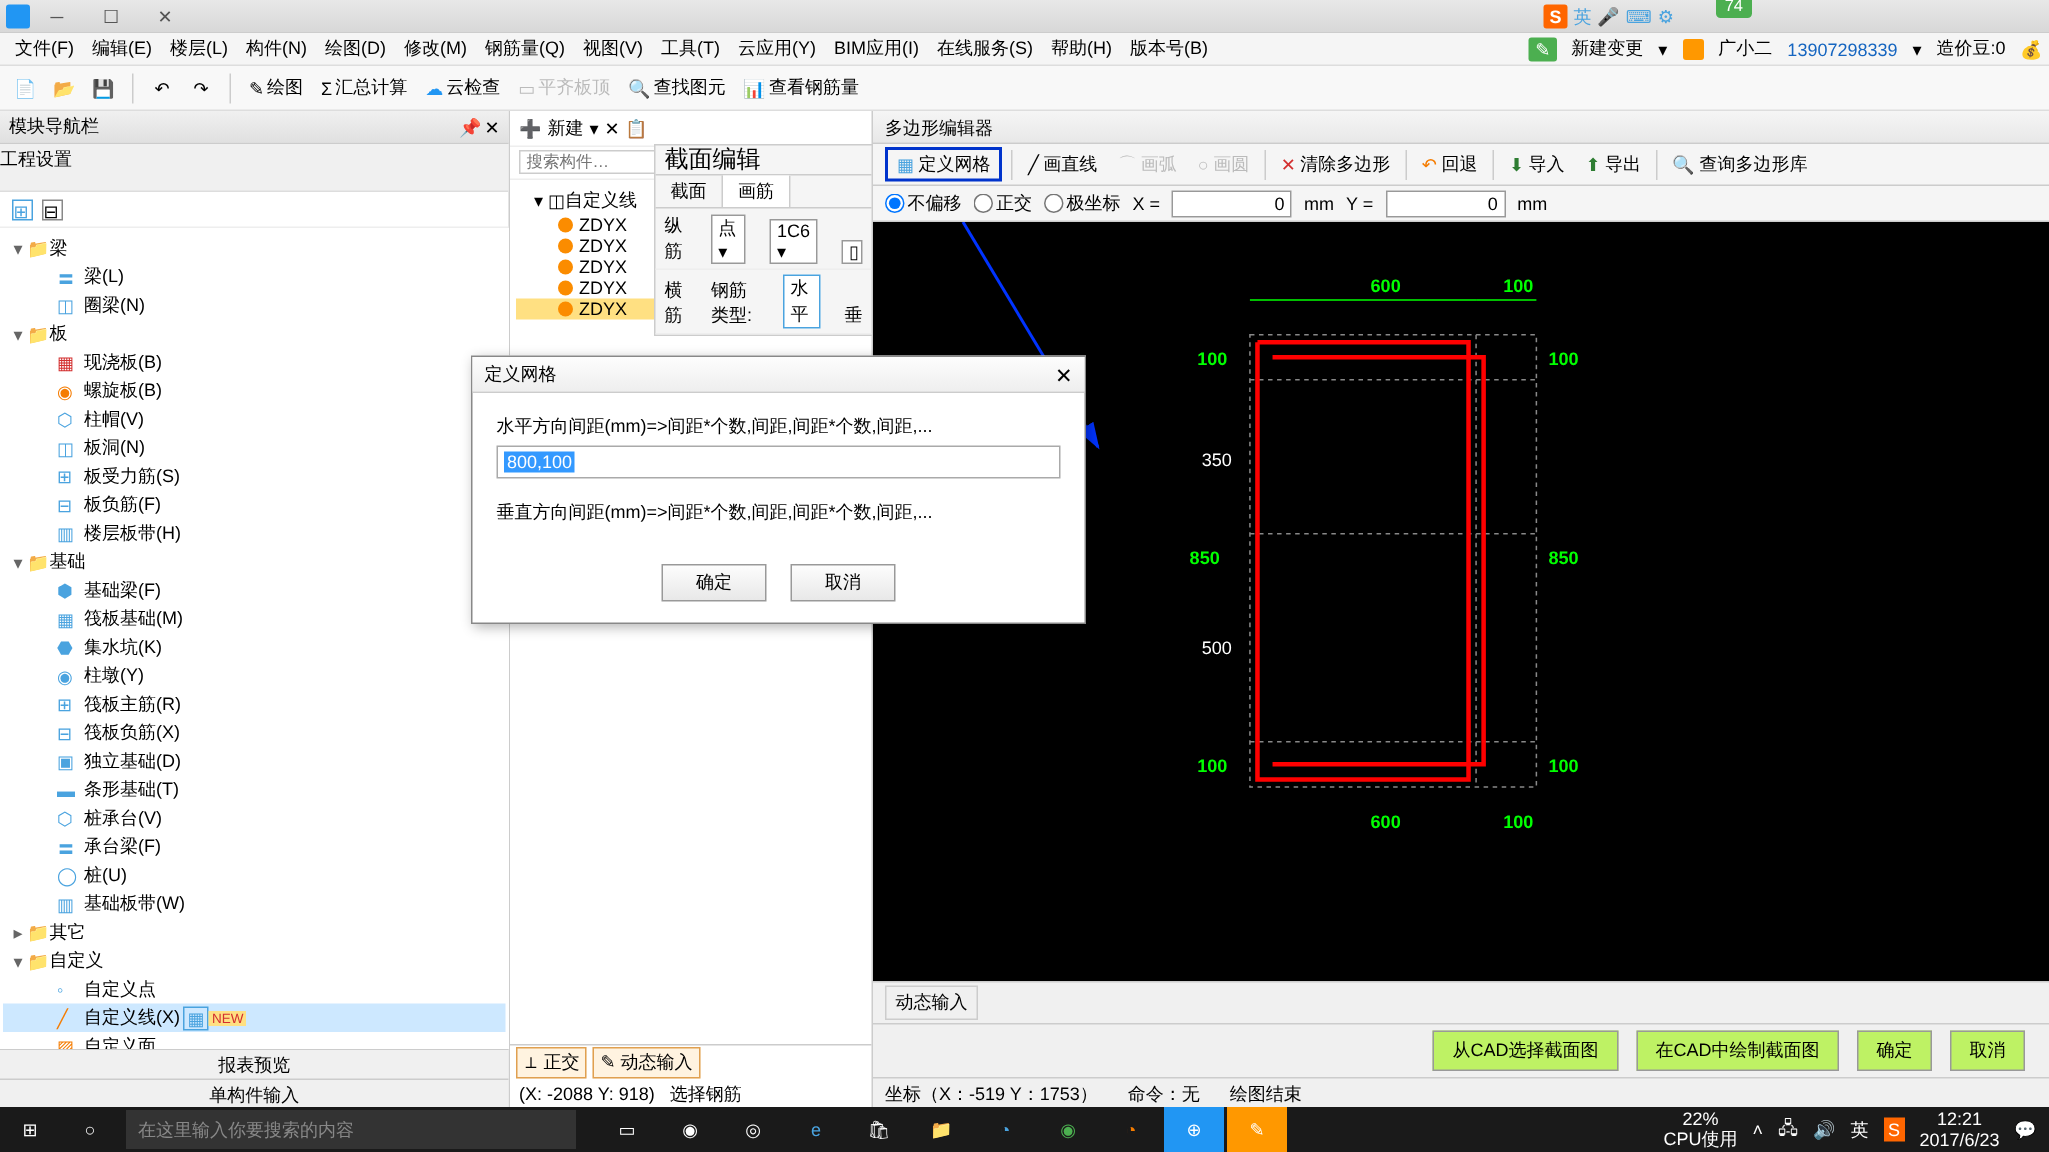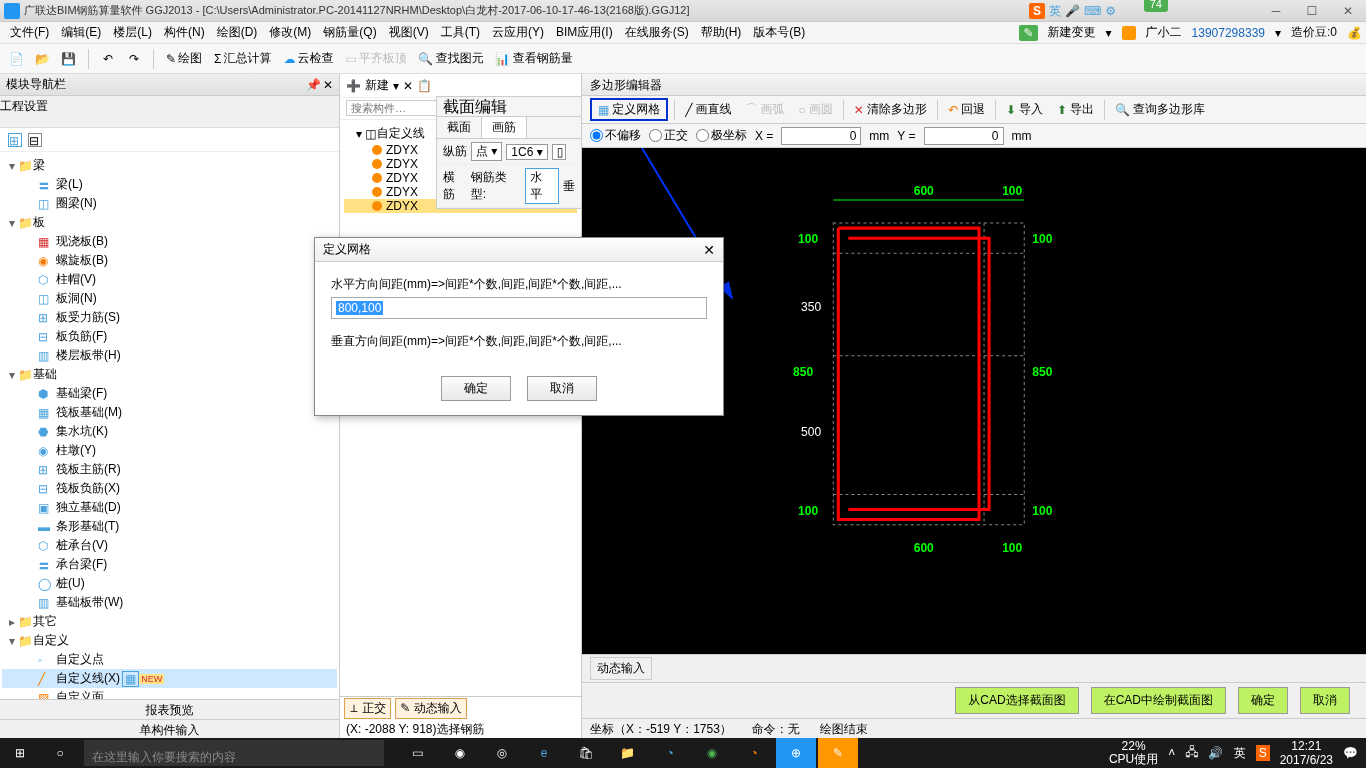--- a/index.html
+++ b/index.html
@@ -71,60 +71,59 @@
     .bottom-toolbar { height: 28px; background: #f0f0f0; display: flex; align-items: center; padding: 0 8px; gap: 8px; border-top: 1px solid #ccc; }
     .bottom-btns { height: 36px; background: #f0f0f0; display: flex; align-items: center; justify-content: flex-end; padding: 0 16px; gap: 12px; border-top: 1px solid #ccc; }
     .cad-btn { padding: 4px 12px; border: 1px solid #999; background: #bef264; cursor: pointer; }
     .status-bar2 { height: 22px; background: #f0f0f0; display: flex; align-items: center; padding: 0 8px; gap: 20px; border-top: 1px solid #ccc; }
     
     .section-panel { position: absolute; left: 436px; top: 96px; width: 146px; background: #f5f5f5; border: 1px solid #ccc; z-index: 3; }
     .sec-header { height: 20px; padding: 0 6px; line-height: 20px; border-bottom: 1px solid #ccc; font-size: 16px; }
     .sec-tabs { display: flex; border-bottom: 1px solid #ccc; }
     .sec-tab { padding: 2px 10px; border-right: 1px solid #ccc; cursor: pointer; }
     .sec-tab.active { background: #fff; }
-    .sec-row { display: flex; align-items: center; padding: 3px 6px; gap: 4px; border-bottom: 1px solid #eee; }
+    .sec-row { display: flex; align-items: flex-end; padding: 3px 6px; gap: 16px; border-bottom: 1px solid #eee; }
     .sec-sel { border: 1px solid #999; padding: 0 4px; background: #fff; }
     .sec-sel.blue { border: 1px solid #4aa3df; }
     
     .dialog { position: absolute; left: 314px; top: 237px; width: 410px; background: #fff; border: 1px solid #888; box-shadow: 2px 2px 8px rgba(0,0,0,0.3); z-index: 10; }
     .dlg-title { height: 24px; background: linear-gradient(#fdfdfd, #eeeeee); display: flex; align-items: center; padding: 0 8px; border-bottom: 1px solid #ccc; }
     .dlg-close { margin-left: auto; cursor: pointer; font-size: 14px; }
     .dlg-body { padding: 14px 16px; }
     .dlg-label { margin-bottom: 4px; }
     .dlg-input { width: 100%; border: 1px solid #aaa; padding: 3px 4px; margin-bottom: 14px; }
     .dlg-input-sel { background: #3399ff; color: #fff; display: inline-block; padding: 0 2px; }
     .dlg-btns { display: flex; justify-content: center; gap: 16px; padding: 8px 0 14px; }
     .dlg-btn { padding: 3px 22px; border: 1px solid #999; background: linear-gradient(#fdfdfd, #e8e8e8); cursor: pointer; }
     
     .bottom-status { height: 20px; background: #f0f0f0; display: flex; align-items: center; padding: 0 8px; border-top: 1px solid #ccc; }
     .fps { margin-left: auto; }
     
     .taskbar { position: absolute; bottom: 0; left: 0; right: 0; height: 30px; background: #1a1a1a; display: flex; align-items: center; color: #fff; }
     .tb-start { width: 40px; height: 30px; display: flex; align-items: center; justify-content: center; }
-    .tb-search { flex: 0 0 300px; background: #333; height: 26px; margin: 0 4px; display: flex; align-items: flex-end; padding: 0 8px; color: #888; }
+    .tb-search { flex: 0 0 300px; background: #333; height: 26px; margin: 0 4px; display: flex; align-items: center; padding: 0 8px; color: #888; }
     .tb-icons { display: flex; gap: 2px; margin-left: 10px; }
     .tb-icon { width: 40px; height: 30px; display: flex; align-items: center; justify-content: center; }
     .tb-tray { margin-left: auto; display: flex; align-items: center; gap: 10px; padding: 0 8px; font-size: 10px; }
     .tb-clock { text-align: center; line-height: 1.2; }
     
     .mid-coord { position: absolute; bottom: 0; left: 0; right: 0; height: 44px; border-top: 1px solid #ccc; }
     .mc-row1 { height: 22px; display: flex; align-items: center; padding: 0 4px; gap: 4px; }
     .mc-toggle { border: 1px solid #e0a050; background: #fff3e0; padding: 1px 4px; }
-    .mc-row2 { height: 20px; padding: 0 6px; line-height: 20px; font-size: 11px; display: flex; gap: 0; }
+    .mc-row2 { height: 20px; padding: 0 6px; line-height: 20px; font-size: 11px; display: flex; gap: 10px; }
     
     .ime-bar { position: absolute; top: 0; right: 250px; height: 22px; display: flex; align-items: center; gap: 4px; z-index: 20; }
     .ime-s { background: #ff6600; color: #fff; padding: 1px 4px; border-radius: 2px; font-weight: bold; }
     .ime-icon { color: #4aa3df; }
   </style>
 </head>
 <body>
 
 <div class="title-bar">
   <div class="title-icon"></div>
-  <div class="title-text">广联达BIM钢筋算量软件 GGJ2013 - [C:\Users\Administrator.PC-20141127NRHM\Desktop\白龙村-2017-06-10-17-46-13(2168版).GGJ12]</div>
   <div class="score-badge">74</div>
   <div class="win-btns">
     <div class="win-btn">─</div>
     <div class="win-btn">☐</div>
     <div class="win-btn">✕</div>
   </div>
 </div>
 
 <div class="ime-bar">
   <span class="ime-s">S</span>

